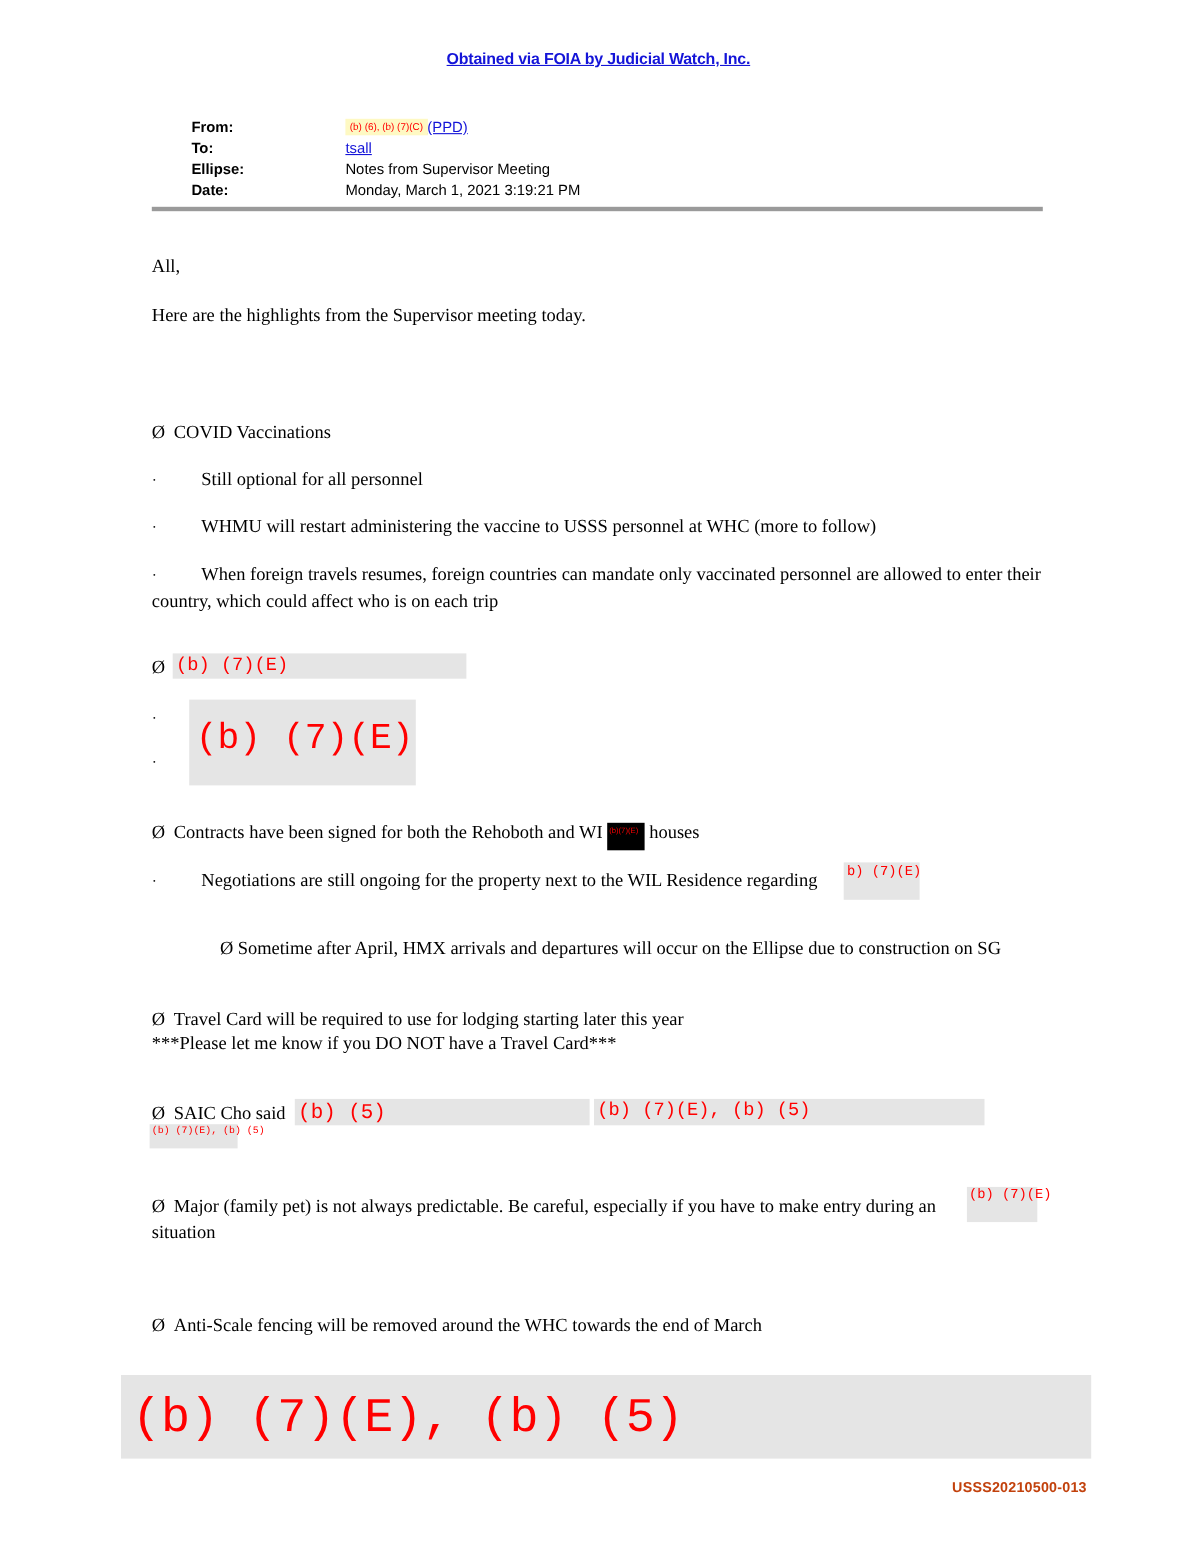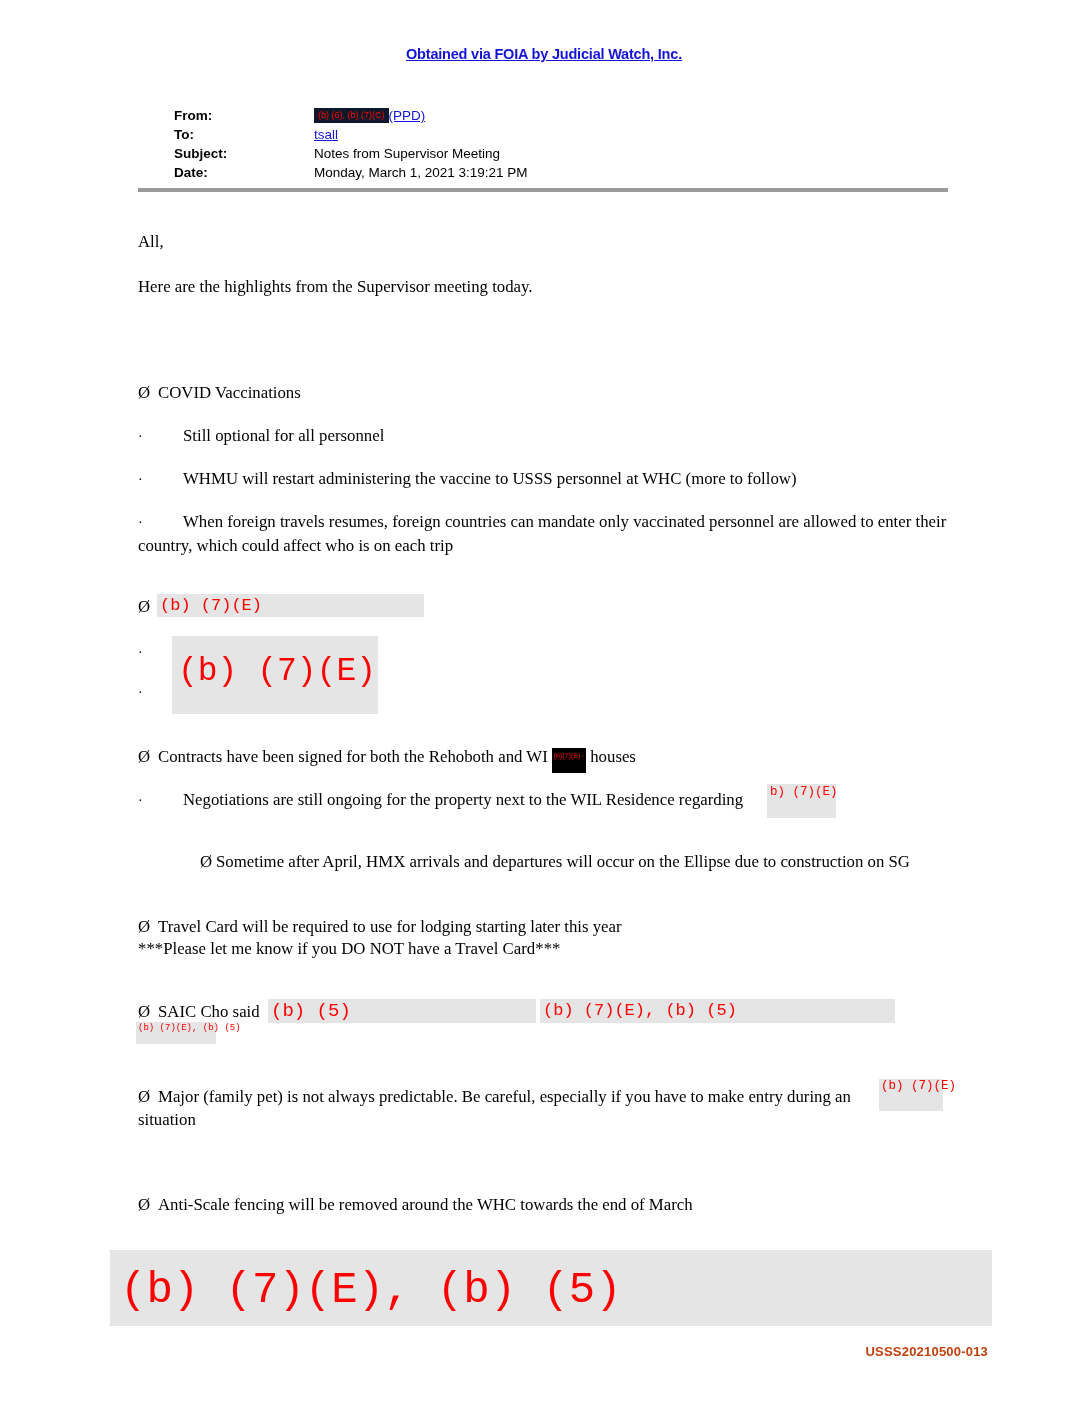--- a/index.html
+++ b/index.html
@@ -64,21 +64,21 @@
   }
   .redact {
     background: #000000;
     color: #ff0000;
     display: inline-block;
     font-family: "Liberation Sans", sans-serif;
     line-height: 1;
     vertical-align: middle;
   }
   .hdr-redact-from {
-    background: #0f172a;
+    background: #fef9c3;
     color: #ff0000;
     font-size: 9px;
     padding: 2px 4px 3px 4px;
     display: inline-block;
     position: relative;
     top: -2px;
   }
   .ppd {
     color: #1414d8;
     text-decoration: underline;
@@ -157,21 +157,21 @@
   <div class="hdr">
     <div class="hdr-row">
       <div class="hdr-label">From:</div>
       <div class="hdr-value"><span class="hdr-redact-from">(b) (6), (b) (7)(C)</span><span class="ppd">(PPD)</span></div>
     </div>
     <div class="hdr-row">
       <div class="hdr-label">To:</div>
       <div class="hdr-value"><span class="link">tsall</span></div>
     </div>
     <div class="hdr-row">
-      <div class="hdr-label">Subject:</div>
+      <div class="hdr-label">Ellipse:</div>
       <div class="hdr-value">Notes from Supervisor Meeting</div>
     </div>
     <div class="hdr-row">
       <div class="hdr-label">Date:</div>
       <div class="hdr-value">Monday, March 1, 2021 3:19:21 PM</div>
     </div>
   </div>
   <div class="hdr-rule"></div>
 
   <div class="para" style="top:230px;">All,</div>

